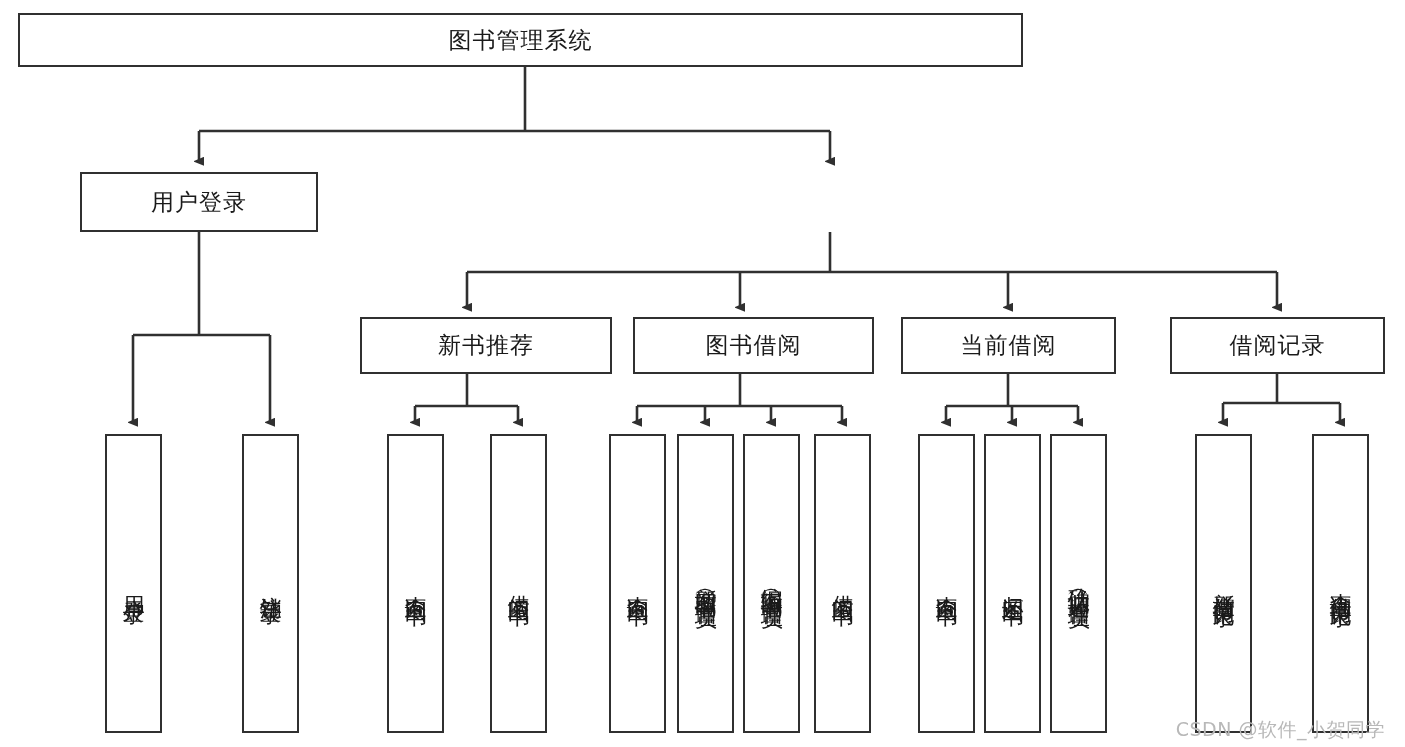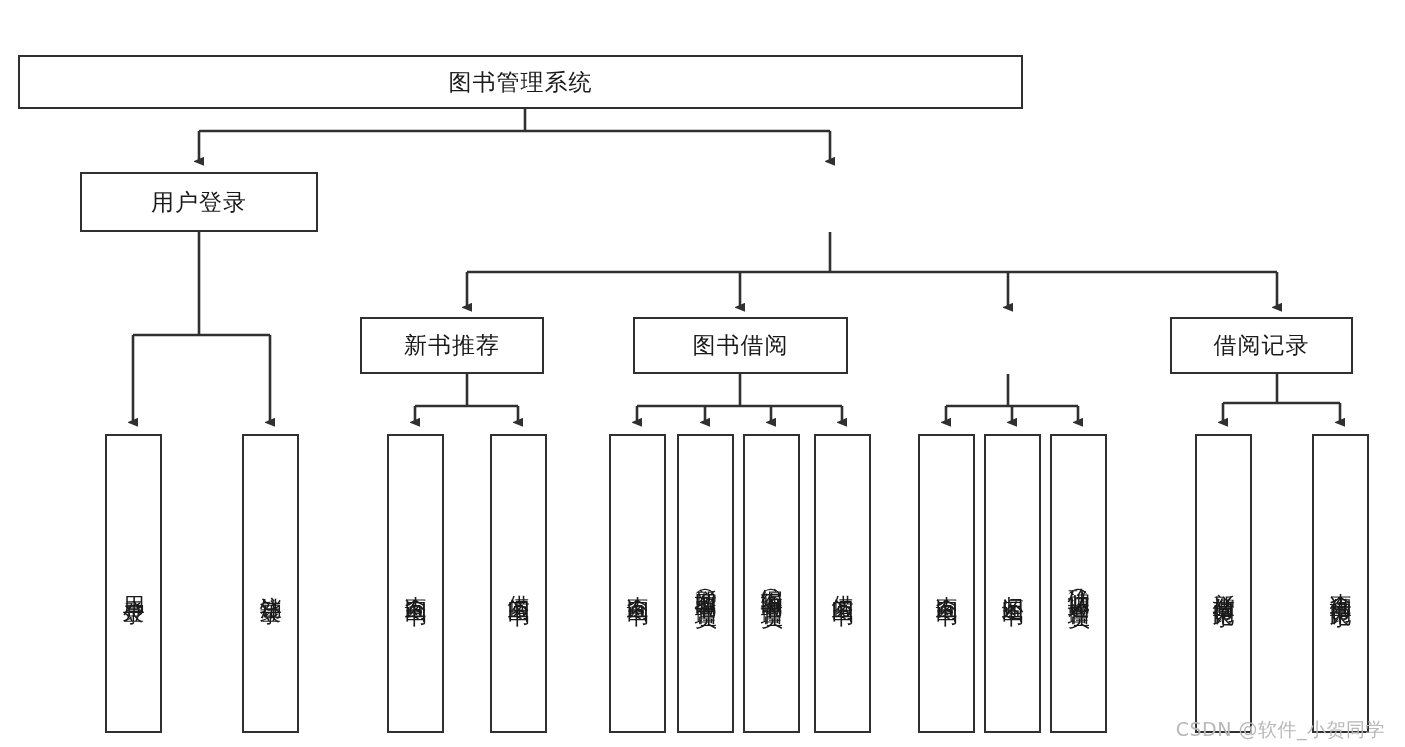--- a/index.html
+++ b/index.html
@@ -118,35 +118,38 @@
       <path d="M 1012 406 L 1012 422" marker-end="url(#arrowhead)"></path>
       <path d="M 1078 406 L 1078 422" marker-end="url(#arrowhead)"></path>
 
       <path d="M 1277 374 L 1277 403"></path>
       <path d="M 1223 403 L 1340 403"></path>
       <path d="M 1223 403 L 1223 422" marker-end="url(#arrowhead)"></path>
       <path d="M 1340 403 L 1340 422" marker-end="url(#arrowhead)"></path>
     </g>
   </svg>
 
-  <div class="node" style="left:18px; top:13px; width:1005px; height:54px;margin-top:42px;">
+  <div class="node" style="left:18px; top:13px; width:1005px; height:54px;">
     <span class="node-label">图书管理系统</span>
   </div>
 
   <div class="node" style="left:80px; top:172px; width:238px; height:60px;">
     <span class="node-label">用户登录</span>
   </div>
 
-  <div class="node" style="left:360px; top:317px; width:184px; height:57px;">
+  <div class="node" style="left:360px; top:317px; width:252px; height:57px;">
     <span class="node-label">新书推荐</span>
   </div>
-  <div class="node" style="left:633px; top:317px; width:215px; height:57px;">
+  <div class="node" style="left:633px; top:317px; width:241px; height:57px;">
     <span class="node-label">图书借阅</span>
   </div>
-  <div class="node" style="left:1170px; top:317px; width:183px; height:57px;">
+  <div class="node" style="left:901px; top:317px; width:215px; height:57px;">
+    <span class="node-label">当前借阅</span>
+  </div>
+  <div class="node" style="left:1170px; top:317px; width:215px; height:57px;">
     <span class="node-label">借阅记录</span>
   </div>
 
   <div class="node vertical" style="left:105px; top:434px; width:57px; height:299px;">
     <span class="node-label">用户登录</span>
   </div>
   <div class="node vertical" style="left:242px; top:434px; width:57px; height:299px;">
     <span class="node-label">注销登录</span>
   </div>
 

